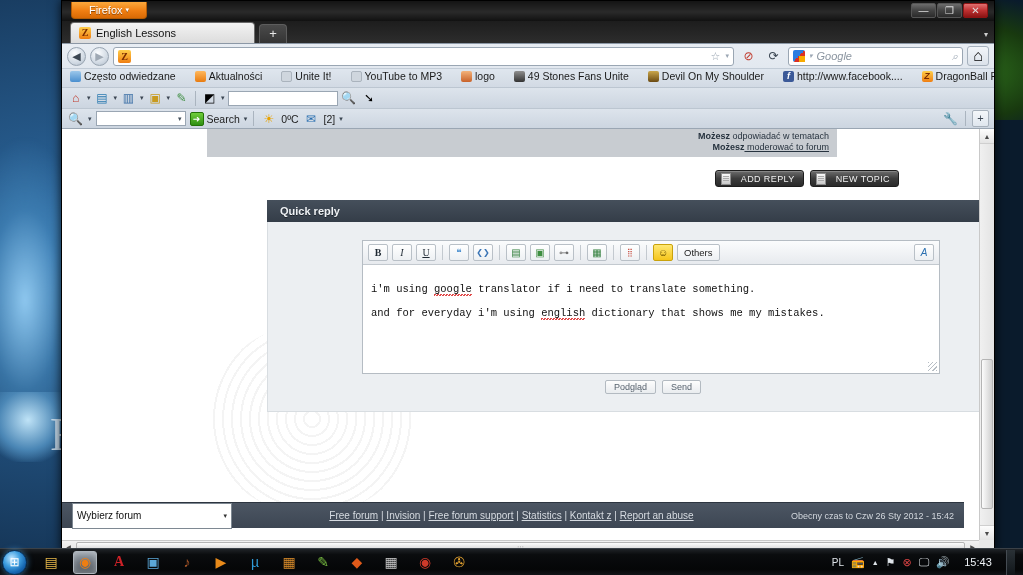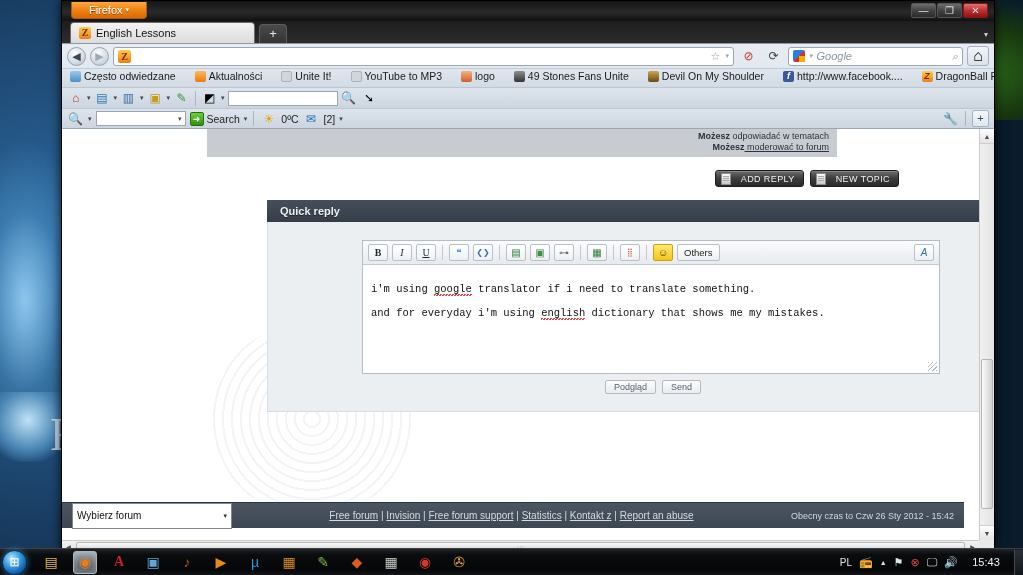--- a/index.html
+++ b/index.html
@@ -290,21 +290,21 @@
     background:radial-gradient(circle at 38% 32%,#bfe6ff 0%,#3f9fe0 38%,#1565b0 68%,#0b3f75 100%);
     border:1px solid #0a3a68; box-shadow:0 0 6px rgba(80,180,255,.6);
     display:flex;align-items:center;justify-content:center; color:#fff; font-size:12px; cursor:pointer;
     flex:none;
   }
   .tb-items{ display:flex; align-items:center; gap:10px; margin-left:12px;}
   .tbitem{ width:24px;height:23px; display:flex;align-items:center;justify-content:center;
     font-size:14px; cursor:pointer; border:1px solid transparent; border-radius:3px;}
   .tbitem.active{ background:linear-gradient(180deg,#9aa3ac 0%,#6d757e 50%,#545b63 100%);
     border-color:#aeb6bd; box-shadow:inset 0 0 6px rgba(255,255,255,.35);}
-  .tray{ margin-left:auto; display:flex; align-items:center; gap:7px; 
+  .tray{ margin-left:auto; display:flex; align-items:center; gap:7px; padding-right:8px;
     color:#dfe4e9; font-size:10px;}
   .tray .ico{ font-size:11px; cursor:pointer;}
   .tray .clock{ width:42px; text-align:center; font-size:11px; color:#eef2f6; cursor:pointer;}
   .showdesk{ width:9px; height:25px; background:linear-gradient(180deg,#2a3136,#11161a);
     border-left:1px solid #444b52; cursor:pointer;}
 </style>
 </head>
 <body>
 
 <div id="desktop">

